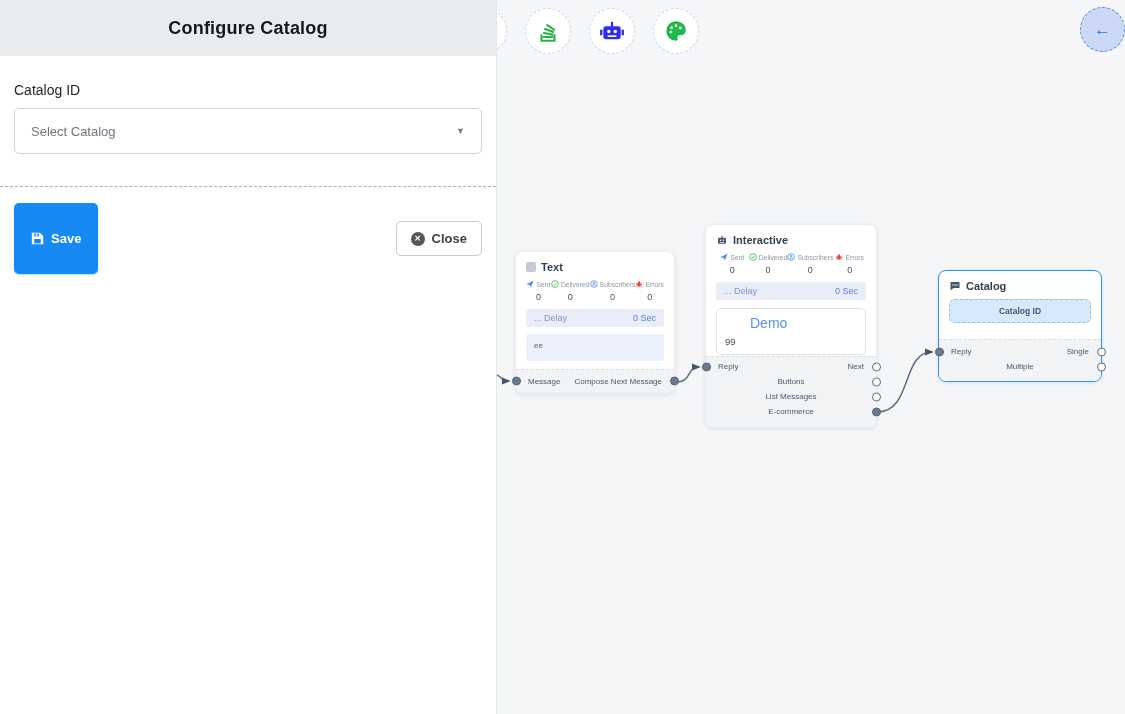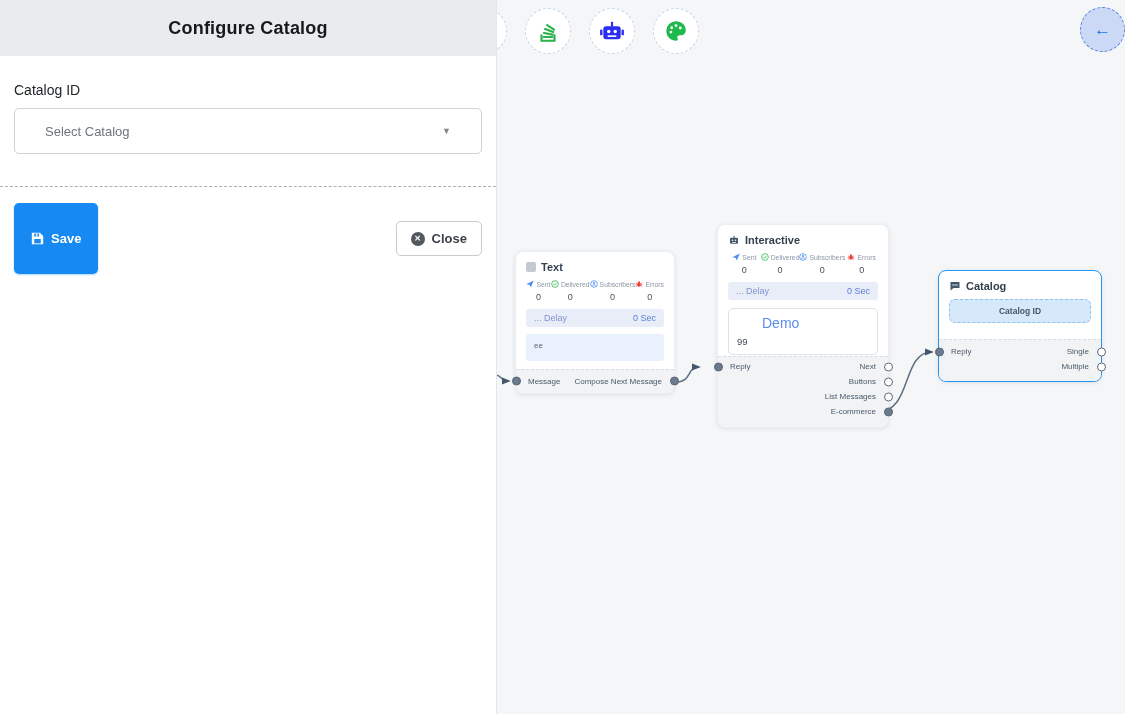--- a/index.html
+++ b/index.html
@@ -5,40 +5,40 @@
   * { margin:0; padding:0; box-sizing:border-box; }
   html,body { width:1125px; height:714px; overflow:hidden; font-family:"Liberation Sans", sans-serif; background:#fff; }
   .app { display:flex; width:1125px; height:526px; }
 
   
   .panel { width:497px; height:714px; background:#fff; border-right:1px solid #e4e7ea; position:relative; }
   .panel-header { height:56px; background:#e9ecef; display:flex; align-items:center; justify-content:center; }
   .panel-header h1 { font-size:18px; font-weight:bold; color:#16191c; letter-spacing:.2px; }
   .panel-body { padding:26px 14px 0 14px; }
   .field-label { display:block; font-size:14px; color:#212529; margin-bottom:10px; }
-  .select { height:46px; border:1px solid #ced4da; border-radius:5px; background:#fff; display:flex; align-items:center; justify-content:space-between; padding:0 30px; cursor:pointer; }
+  .select { height:46px; border:1px solid #ced4da; border-radius:5px; background:#fff; display:flex; align-items:center; justify-content:space-between; padding:0 16px; cursor:pointer; }
   .select-value { font-size:13px; color:#6c757d; }
   .caret { font-size:9px; color:#7d868e; }
   .divider { border-top:1px dashed #a9b0b7; margin-top:32px; }
   .panel-actions { display:flex; align-items:center; justify-content:space-between; padding:16px 14px; }
   .btn-save { display:inline-flex; align-items:center; gap:7px; background:#1789f2; color:#fff; border:none; border-radius:5px; padding:28px 17px; font-size:13px; font-weight:bold; cursor:pointer; box-shadow:0 1px 2px rgba(23,137,242,.35); }
   .btn-close { display:inline-flex; align-items:center; gap:7px; background:#fff; color:#3c4248; border:1px solid #c6ccd2; border-radius:5px; padding:9px 14px; font-size:13px; font-weight:600; cursor:pointer; }
   .x-circle { width:14px; height:14px; border-radius:50%; background:#53585e; color:#fff; font-size:8px; line-height:14px; text-align:center; display:inline-block; }
 
   
   .canvas { position:relative; width:628px; height:714px; background:#f4f6f8; overflow:hidden; }
   .tool-circle { position:absolute; top:8px; width:46px; height:46px; border-radius:50%; background:#fff; border:1px dashed #c5d5ea; display:flex; align-items:center; justify-content:center; cursor:pointer; }
   .back-btn { position:absolute; top:7px; left:583px; width:45px; height:45px; border-radius:50%; background:#ccd9f6; border:1px dashed #4f7fe0; color:#1a73e8; font-size:17px; display:flex; align-items:center; justify-content:center; cursor:pointer; }
 
   .edges { position:absolute; left:0; top:0; pointer-events:none; }
 
   
   .node { position:absolute; background:#fff; border:1px solid #eceff2; border-radius:8px; box-shadow:0 1px 4px rgba(25,39,52,.10); }
   .node-text { left:18px; top:251px; width:160px; height:143px; }
-  .node-interactive { left:220px; top:224px; width:172px; height:204px; }
+  .node-interactive { left:208px; top:224px; width:172px; height:204px; }
   .node-catalog { left:441px; top:270px; width:164px; height:112px; border:1.5px solid #2196f3; }
   .node-inner { padding:9px 10px 0 10px; }
   .node-head { display:flex; align-items:center; gap:5px; margin-bottom:7px; }
   .node-title { font-size:11px; font-weight:bold; color:#33414f; }
   .sq-icon { width:10px; height:10px; background:#c4cad3; border-radius:2px; display:inline-block; }
   .head-svg { width:12px; height:12px; color:#44566c; }
 
   .stats { display:flex; }
   .stat { flex:1; text-align:center; }
   .stat-top { display:flex; align-items:center; justify-content:center; gap:2px; font-size:6.8px; color:#8d97a5; white-space:nowrap; }
@@ -52,21 +52,21 @@
   .msg-box { margin-top:7px; background:#e9f2fc; border-radius:3px; padding:7px 8px 11px; font-size:8px; color:#5a6573; }
   .demo-card { margin-top:8px; background:#fff; border:1px solid #dde2e7; border-radius:5px; padding:6px 8px 7px; }
   .demo-title { font-size:14px; color:#5a8dee;padding-left:25px; }
   .demo-val { font-size:9.5px; color:#3e4b5a; margin-top:5px; }
   .chip { margin:2px 10px 0; height:24px; background:#d6e9fb; border:1px dashed #8fc1f2; border-radius:6px; display:flex; align-items:center; justify-content:center; font-size:8.5px; font-weight:bold; color:#44566c; cursor:pointer; }
 
   .node-footer { position:absolute; left:0; right:0; bottom:0; background:#f1f3f5; border-top:1px dashed #d8dde2; border-radius:0 0 7px 7px; }
   .nf-text { height:24px; }
   .nf-interactive { height:71px; padding-top:2px; }
   .nf-catalog { height:42px; padding-top:4px; }
-  .frow { position:relative; height:15px; display:flex; align-items:center; justify-content:flex-end; padding:0 12px; }
+  .frow { position:relative; height:15px; display:flex; align-items:center; justify-content:center; padding:0 12px; }
   .frow.both { justify-content:space-between; }
   .nf-text .frow { height:22px; }
   .flabel { font-size:8px; color:#4a5a6a; white-space:nowrap; }
   .handle { position:absolute; top:50%; transform:translateY(-50%); width:9px; height:9px; border-radius:50%; cursor:crosshair; }
   .handle.in { left:-4.5px; }
   .handle.out { right:-4.5px; }
   .handle.filled { background:#6b7a8c; border:1px solid #57667a; }
   .handle.open { background:#fff; border:1.5px solid #5f6b7a; }
 </style>
 </head>

